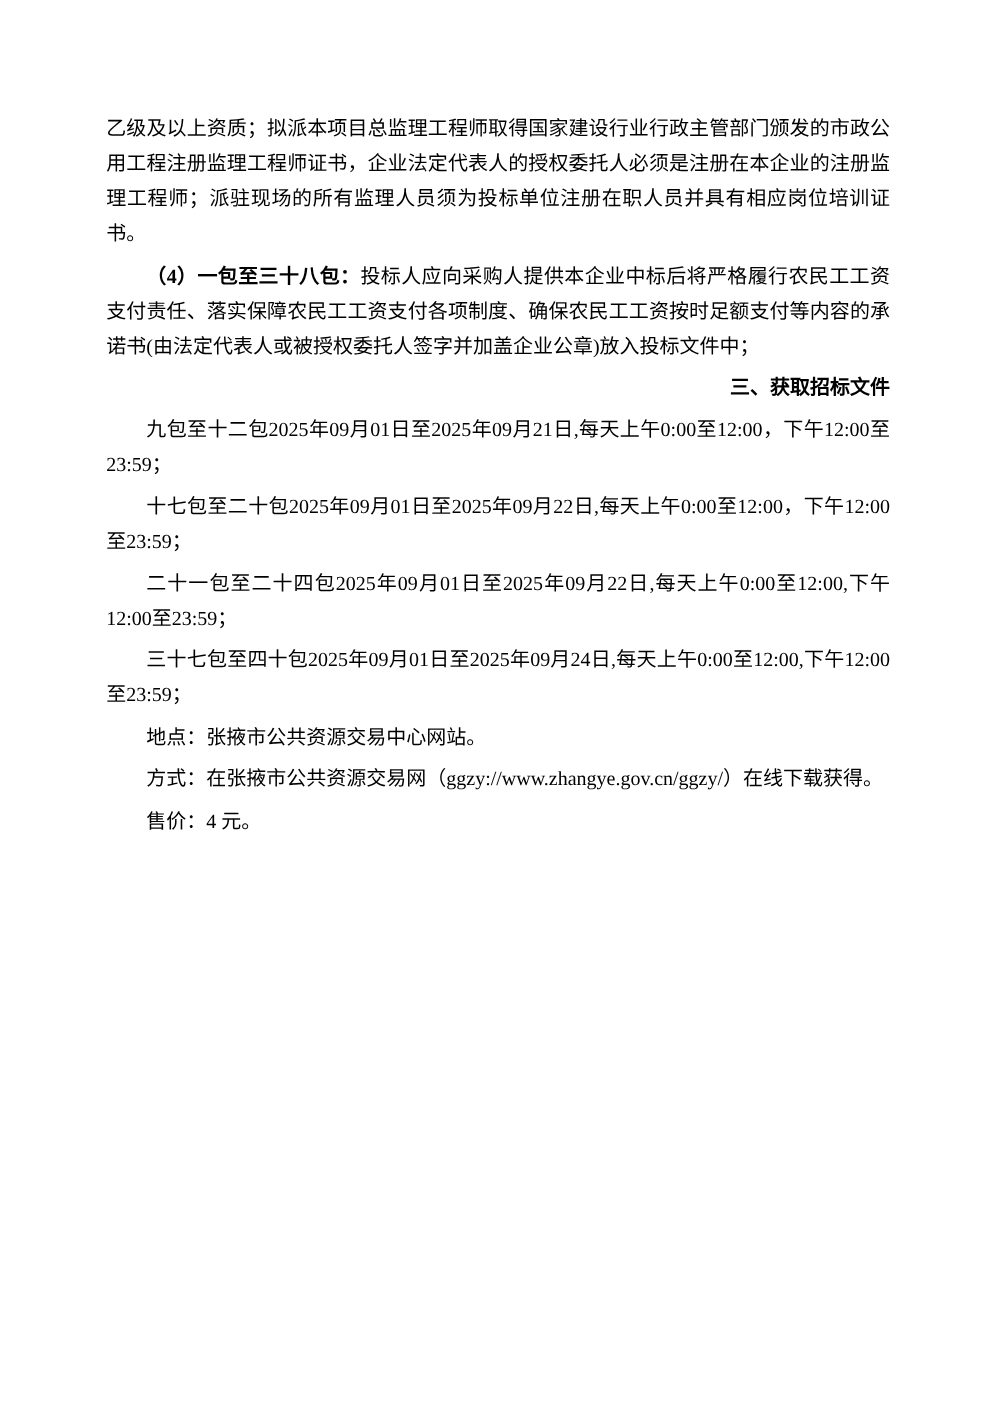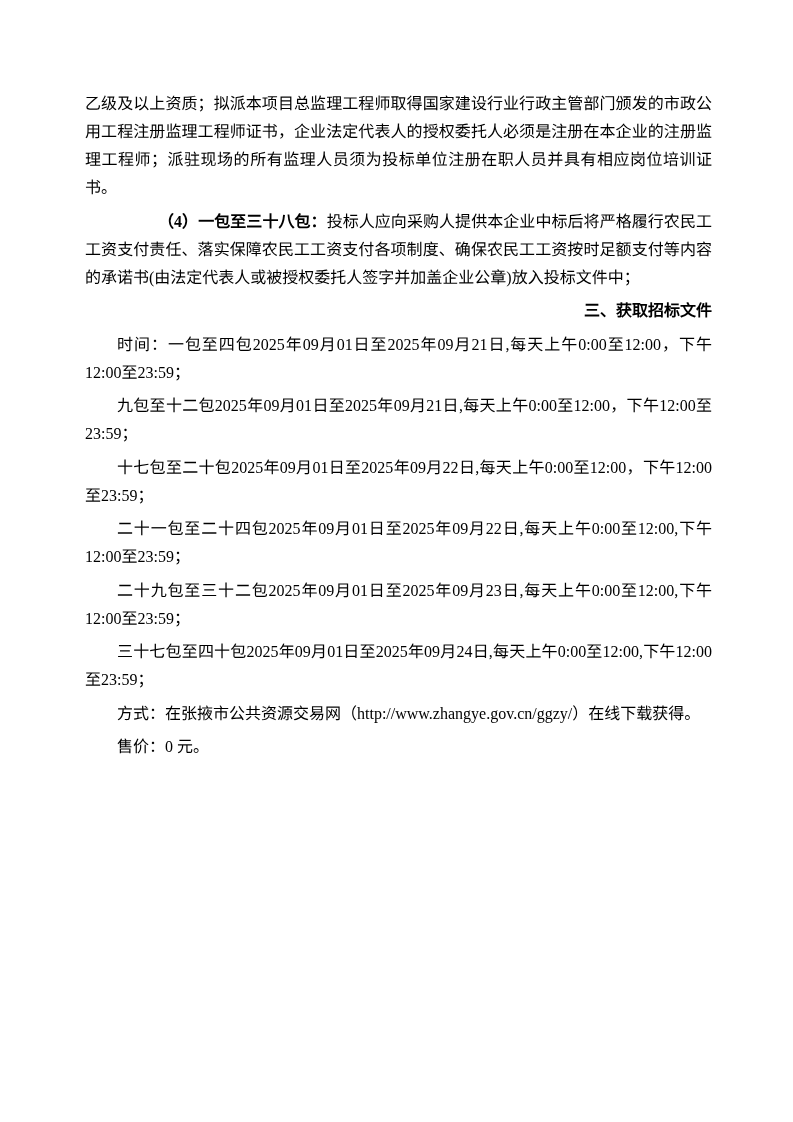--- a/index.html
+++ b/index.html
@@ -29,48 +29,46 @@
     line-height: 28px;
     font-size: 16px;
     font-weight: bold;
     text-align: right;
   }
   .indent {
     text-indent: 32px;
   }
   .bold {
     font-weight: bold;
-    margin-left: 41px;
   }
 </style>
 </head>
 <body>
 
 <div class="page">
 
   <p>乙级及以上资质；拟派本项目总监理工程师取得国家建设行业行政主管部门颁发的市政公用工程注册监理工程师证书，企业法定代表人的授权委托人必须是注册在本企业的注册监理工程师；派驻现场的所有监理人员须为投标单位注册在职人员并具有相应岗位培训证书。</p>
 
   <p class="indent"><span class="bold">（4）一包至三十八包：</span><span>投标人应向采购人提供本企业中标后将严格履行农民工工资支付责任、落实保障农民工工资支付各项制度、确保农民工工资按时足额支付等内容的承诺书(由法定代表人或被授权委托人签字并加盖企业公章)放入投标文件中；</span></p>
 
   <h3>三、获取招标文件</h3>
 
-  <p class="indent"><span>时间：</span><span>一包至四包2025年09月01日至2025年09月21日,每天上午0:00至12:00，下午12:00至23:59；</span></p>
 
 
   <p class="indent">九包至十二包2025年09月01日至2025年09月21日,每天上午0:00至12:00，下午12:00至23:59；</p>
 
 
   <p class="indent">十七包至二十包2025年09月01日至2025年09月22日,每天上午0:00至12:00，下午12:00至23:59；</p>
 
   <p class="indent">二十一包至二十四包2025年09月01日至2025年09月22日,每天上午0:00至12:00,下午12:00至23:59；</p>
 
 
-  <p class="indent">二十九包至三十二包2025年09月01日至2025年09月23日,每天上午0:00至12:00,下午12:00至23:59；</p>
 
 
   <p class="indent">三十七包至四十包2025年09月01日至2025年09月24日,每天上午0:00至12:00,下午12:00至23:59；</p>
 
+  <p class="indent"><span>地点：</span><span>张掖市公共资源交易中心网站。</span></p>
 
-  <p class="indent"><span>方式：</span><span>在张掖市公共资源交易网（http://www.zhangye.gov.cn/ggzy/）在线下载获得。</span></p>
+  <p class="indent"><span>方式：</span><span>在张掖市公共资源交易网（ggzy://www.zhangye.gov.cn/ggzy/）在线下载获得。</span></p>
 
-  <p class="indent"><span>售价：</span><span>0 元。</span></p>
+  <p class="indent"><span>售价：</span><span>4 元。</span></p>
 
 </div>
 
 </body></html>

